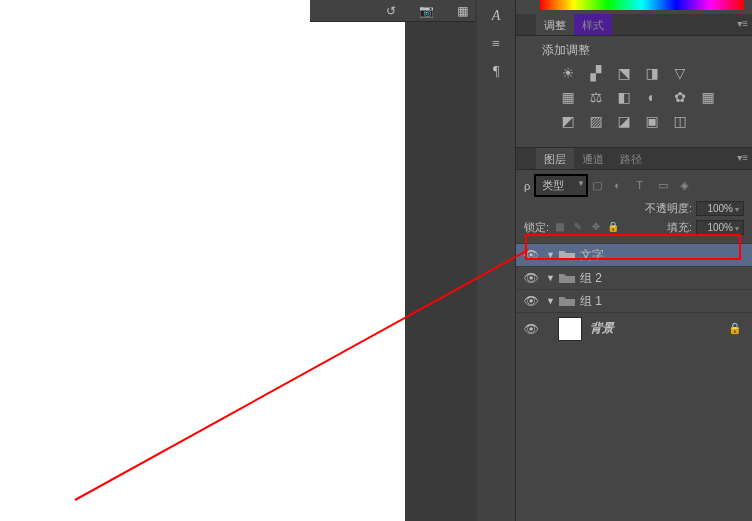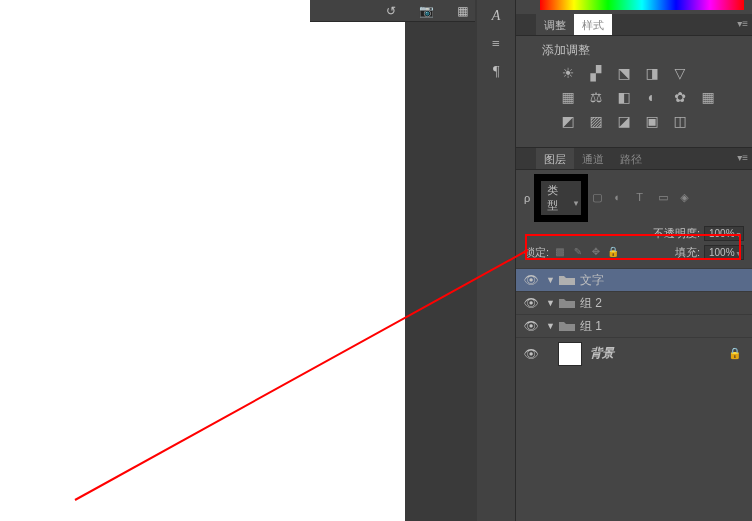--- a/index.html
+++ b/index.html
@@ -8,41 +8,41 @@
 .dark-strip { position: absolute; left: 405px; top: 0; width: 72px; height: 521px; background: #3a3a3a; }
 .toolbar-strip { position: absolute; left: 477px; top: 0; width: 38px; height: 521px; background: #424242; }
 .toolbar-top { position: absolute; left: 310px; top: 0; width: 165px; height: 22px; background: #424242; border-bottom: 1px solid #2a2a2a; display: flex; align-items: center; padding: 0 4px; gap: 20px; }
 .toolbar-top .spacer { flex: 1; }
 .tb-icon { width: 16px; height: 14px; color: #c0c0c0; display: flex; align-items: center; justify-content: center; font-size: 12px; }
 .vtool-icon { width: 24px; height: 24px; margin: 4px auto; color: #c0c0c0; font-size: 14px; text-align: center; line-height: 24px; font-style: italic; font-family: Georgia, serif; }
 .right-panel { position: absolute; left: 515px; top: 0; width: 237px; height: 521px; background: #454545; border-left: 1px solid #2a2a2a; }
 .color-spectrum { height: 10px; background: linear-gradient(90deg, #ff0000, #ff8000, #ffff00, #80ff00, #00ff00, #00ff80, #00ffff, #0080ff, #0000ff, #8000ff, #ff00ff, #ff0080, #ff0000); margin: 0 8px 4px 24px; }
 .panel-tabs { height: 22px; background: #383838; display: flex; border-bottom: 1px solid #2a2a2a; padding-left: 20px; position: relative; }
 .panel-tab { padding: 4px 8px; font-size: 11px; color: #c0c0c0; background: #454545; }
-.panel-tab.inactive { background: #ffffff; color: #888; }
+.panel-tab.inactive { background: #4c1d95; color: #888; }
 .panel-menu { position: absolute; right: 4px; top: 4px; color: #999; font-size: 10px; }
 .adjustments-section { padding: 6px 20px 10px 26px; background: #454545; }
 .adj-title { font-size: 12px; color: #c0c0c0; margin-bottom: 6px; }
 .adj-icons-row { display: flex; gap: 8px; margin-bottom: 6px; padding-left: 16px; }
 .adj-icon { width: 20px; height: 18px; color: #b0b0b0; font-size: 14px; text-align: center; }
 .layers-section { border-top: 1px solid #2a2a2a; }
 .layers-tabs { height: 22px; background: #383838; display: flex; border-bottom: 1px solid #2a2a2a; padding-left: 20px; position: relative; }
 .layers-tab { padding: 4px 8px; font-size: 11px; color: #c0c0c0; }
 .layers-tab.active { background: #454545; }
 .layers-tab.inactive { color: #888; }
 .layer-controls { padding: 4px 8px; background: #454545; }
 .control-row { display: flex; align-items: center; gap: 4px; margin-bottom: 4px; font-size: 11px; color: #c0c0c0; }
-.dropdown { background: #3a3a3a; border: 7px solid #000000; padding: 2px 16px 2px 6px; font-size: 11px; color: #c0c0c0; position: relative; flex: 0 0 auto; }
+.dropdown { background: #3a3a3a; border: 2px solid #000000; padding: 2px 16px 2px 6px; font-size: 11px; color: #c0c0c0; position: relative; flex: 0 0 auto; }
 .dropdown::after { content: "▾"; position: absolute; right: 3px; font-size: 9px; color: #999; }
 .dropdown.kind { width: 54px; }
 .dropdown.blend { width: 76px; }
 .filter-icons { display: flex; gap: 6px; }
 .filter-icon { width: 16px; height: 14px; color: #888; font-size: 11px; }
 .label-txt { font-size: 11px; color: #c0c0c0; }
-.pct-box { background: #3a3a3a; border: 1px solid #2a2a2a; padding: 1px 4px; font-size: 10px; color: #c0c0c0; width: 40px; text-align: right; position: relative; }
+.pct-box { background: #3a3a3a; border: 1px solid #2a2a2a; padding: 1px 4px; font-size: 10px; color: #c0c0c0; width: 48px; text-align: right; position: relative; }
 .pct-box::after { content: "▾"; margin-left: 2px; font-size: 8px; color: #888; }
 .lock-icons { display: flex; gap: 4px; }
 .lock-icon { width: 14px; height: 14px; font-size: 10px; color: #777; text-align: center; }
 .layers-list { background: #454545; }
 .layer-row { display: flex; align-items: center; height: 23px; border-top: 1px solid #3a3a3a; font-size: 12px; color: #c0c0c0; }
 .layer-row.selected { background: #586a8a; }
 .layer-row.bg { height: 32px; }
 .vis-eye { width: 30px; text-align: center; color: #c0c0c0; font-size: 12px; }
 .toggle-arrow { width: 12px; color: #c0c0c0; font-size: 9px; }
 .grp-icon { width: 18px; height: 14px; margin-right: 4px; display: inline-flex; align-items: center; justify-content: center; }

